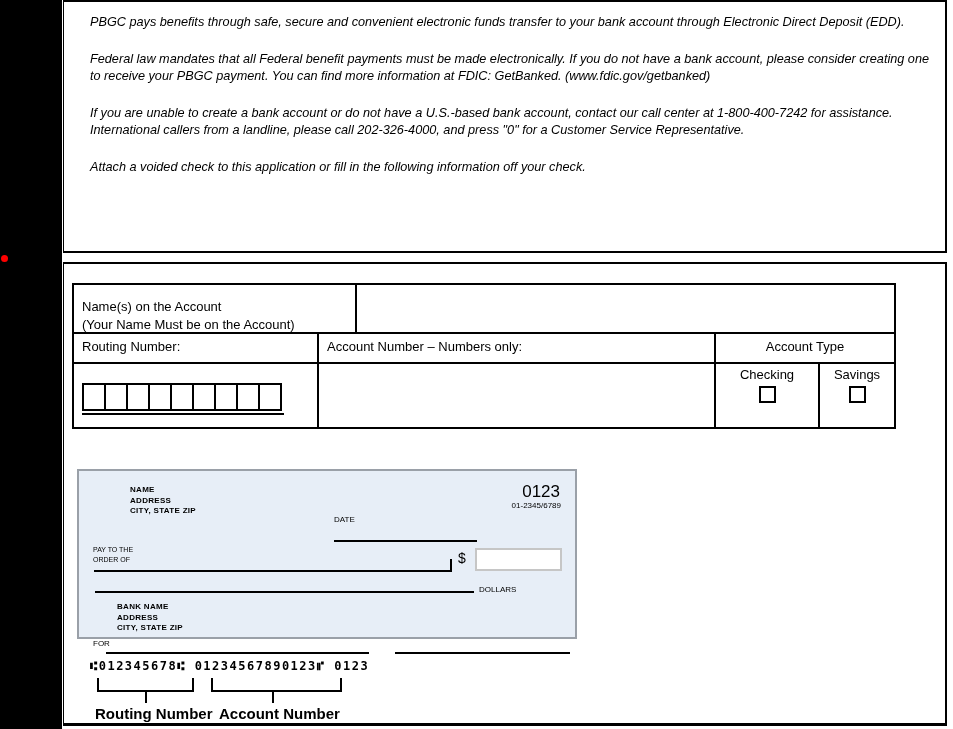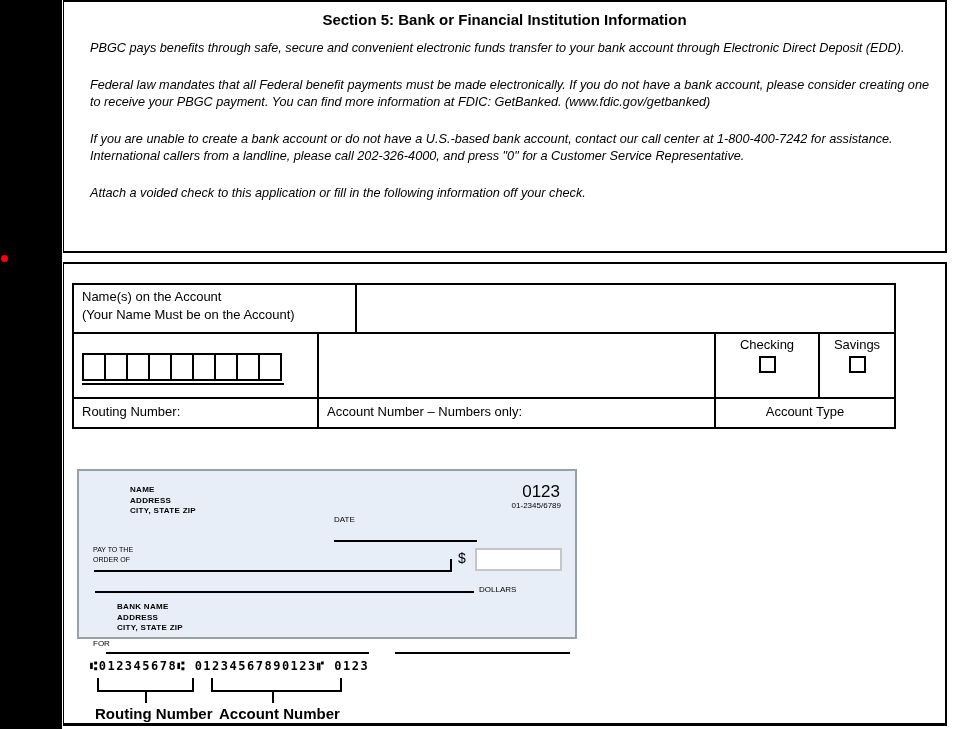--- a/index.html
+++ b/index.html
@@ -26,21 +26,21 @@
     border:2px solid #000; border-bottom-width:3px; border-left-width:1px;
     box-sizing:border-box; background:#fff;
   }
 
   
   .form-table { position:absolute; left:8px; top:19px; width:820px; border:2px solid #000; }
   .t-row { border-top:2px solid #000; display:flex; box-sizing:border-box; }
   .t-row:first-child { border-top:none; }
   .warn-row { padding:6px 8px; font-weight:bold; font-size:13px; display:block; height:30px; box-sizing:border-box; }
   .name-row { height:47px; }
-  .name-label { width:283px; border-right:2px solid #000; box-sizing:border-box; padding:3px 8px; font-size:13px; line-height:18px; }
+  .name-label { width:283px; border-right:2px solid #000; box-sizing:border-box; padding:13px 8px; font-size:13px; line-height:18px; }
   .name-input { flex:1; }
   .hdr-row { height:30px; font-size:13px; }
   .input-row { height:65px; font-size:13px; }
   .c1 { width:245px; border-right:2px solid #000; box-sizing:border-box; padding:5px 8px 0 8px; }
   .c2 { width:397px; border-right:2px solid #000; box-sizing:border-box; padding:5px 8px 0 8px; }
   .c3 { flex:1; text-align:center; padding-top:5px; }
   .c3.split { display:flex; padding:0; text-align:center; }
   .sub-checking { width:104px; border-right:2px solid #000; box-sizing:border-box; }
   .sub-savings { flex:1; }
   .acct-type-label { padding-top:3px; font-size:13px; }
@@ -89,39 +89,44 @@
   .account-callout { left:155px; top:441px; }
 </style>
 </head>
 <body>
 
 <div class="page">
   <div class="left-bar"></div>
   <div class="red-dot"></div>
 
   <div class="top-box">
-    <div class="section-title">Section 5: Bank or Financial Institution Information</div>
     <div class="paras">
       <p>PBGC pays benefits through safe, secure and convenient electronic funds transfer to your bank account through Electronic Direct Deposit (EDD).</p>
       <p>Federal law mandates that all Federal benefit payments must be made electronically. If you do not have a bank account, please consider creating one to receive your PBGC payment. You can find more information at FDIC: GetBanked. (www.fdic.gov/getbanked)</p>
       <p>If you are unable to create a bank account or do not have a U.S.-based bank account, contact our call center at 1-800-400-7242 for assistance. International callers from a landline, please call 202-326-4000, and press "0" for a Customer Service Representative.</p>
       <p>Attach a voided check to this application or fill in the following information off your check.</p>
     </div>
   </div>
 
   <div class="main-box">
 
     <div class="form-table">
 
       <div class="t-row name-row">
         <div class="name-label">
           <div>Name(s) on the Account</div>
           <div>(Your Name Must be on the Account)</div>
         </div>
         <div class="name-input"></div>
+      </div>
+
+      <div class="t-row hdr-row">
+        <div class="c1">Routing Number:</div>
+        <div class="c2">Account Number – Numbers only:</div>
+        <div class="c3">Account Type</div>
       </div>
 
       <div class="t-row input-row">
         <div class="c1">
           <div class="routing-strip">
               <div class="rbox"></div>
               <div class="rbox"></div>
               <div class="rbox"></div>
               <div class="rbox"></div>
               <div class="rbox"></div>
@@ -136,26 +141,20 @@
         <div class="c3 split">
           <div class="sub-checking">
             <div class="acct-type-label">Checking</div>
             <div class="checkbox"></div>
           </div>
           <div class="sub-savings">
             <div class="acct-type-label">Savings</div>
             <div class="checkbox"></div>
           </div>
         </div>
-      </div>
-
-      <div class="t-row hdr-row">
-        <div class="c1">Routing Number:</div>
-        <div class="c2">Account Number – Numbers only:</div>
-        <div class="c3">Account Type</div>
       </div>
     </div>
 
     <div class="check">
       <div class="abs chk-name">
         <div>NAME</div>
         <div>ADDRESS</div>
         <div>CITY, STATE  ZIP</div>
       </div>
       <div class="abs chk-number">0123</div>

